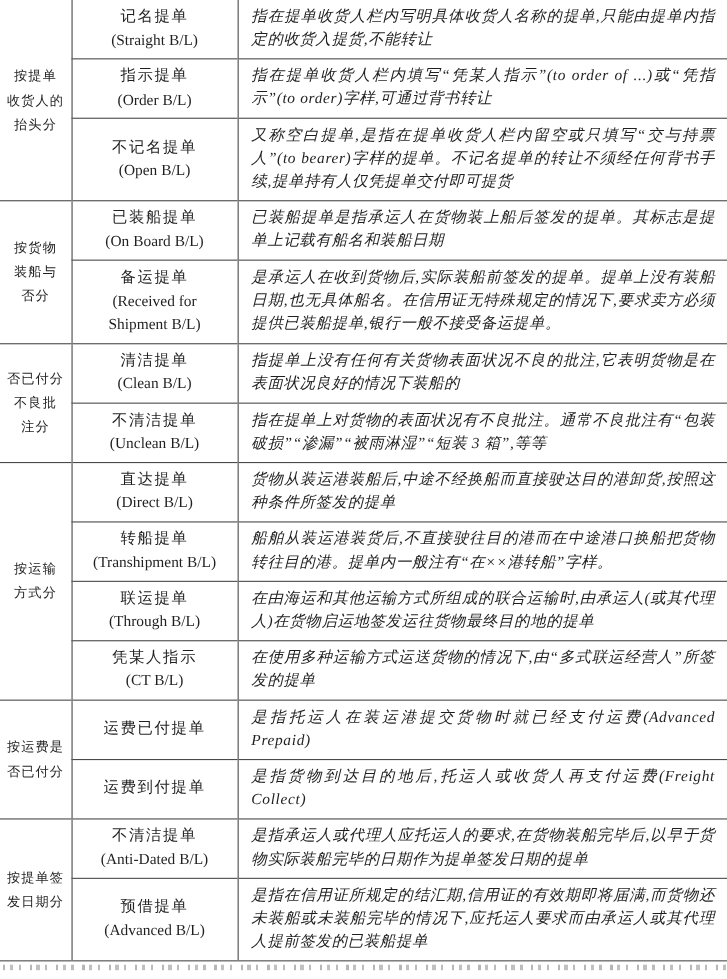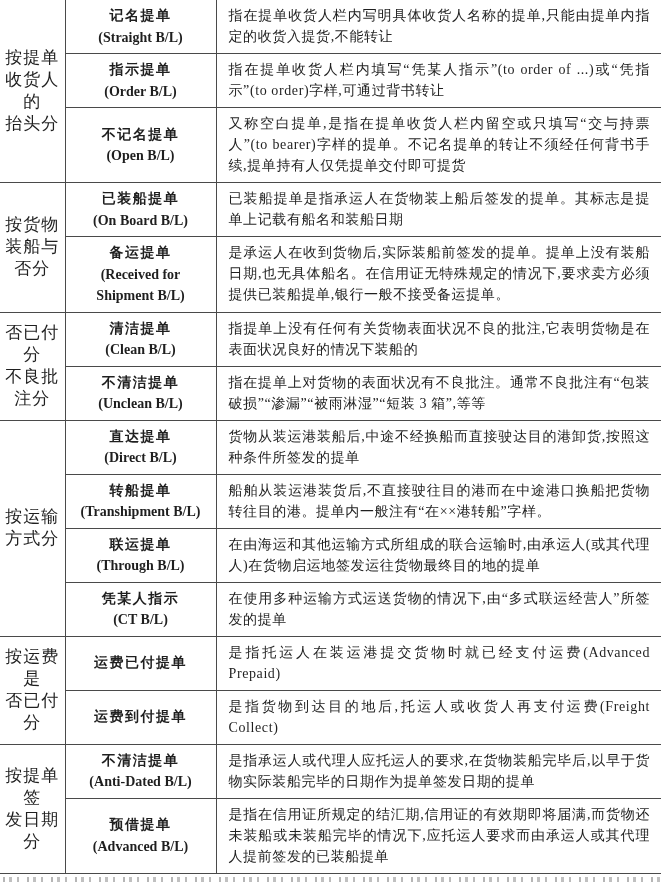--- a/index.html
+++ b/index.html
@@ -31,42 +31,42 @@
   col.c-desc { width: 445px; }
 
   td { vertical-align: middle; }
 
   tr > td { border-top: 1px solid var(--line); }
   tr.first-row > td { border-top: none; }
 
   td.cat-cell {
     border-right: 1px solid var(--line);
     text-align: center;
-    font-size: 17px;
+    font-size: 12px;
     line-height: 22px;
     letter-spacing: 1px;
     padding: 2px 1px;
   }
   td.type-cell {
     border-right: 1px solid var(--line);
     text-align: center;
     font-size: 14px;
     line-height: 21.5px;
     padding: 5px 4px;
-    font-weight: bold;
   }
   .type-line-cn { letter-spacing: 1.5px; }
   .type-line-en { letter-spacing: 0; }
   td.desc-cell {
     font-size: 14px;
     line-height: 21px;
     padding: 5px 11px 6px 12px;
     text-align: justify;
     text-justify: inter-ideograph;
     letter-spacing: 0.6px;
+    font-style: italic;
   }
   
   .crop-artifact {
     margin-top: 3px;
     height: 5px;
     width: 661px;
     opacity: 0.55;
     background: repeating-linear-gradient(
       90deg,
       transparent 0 3px,

